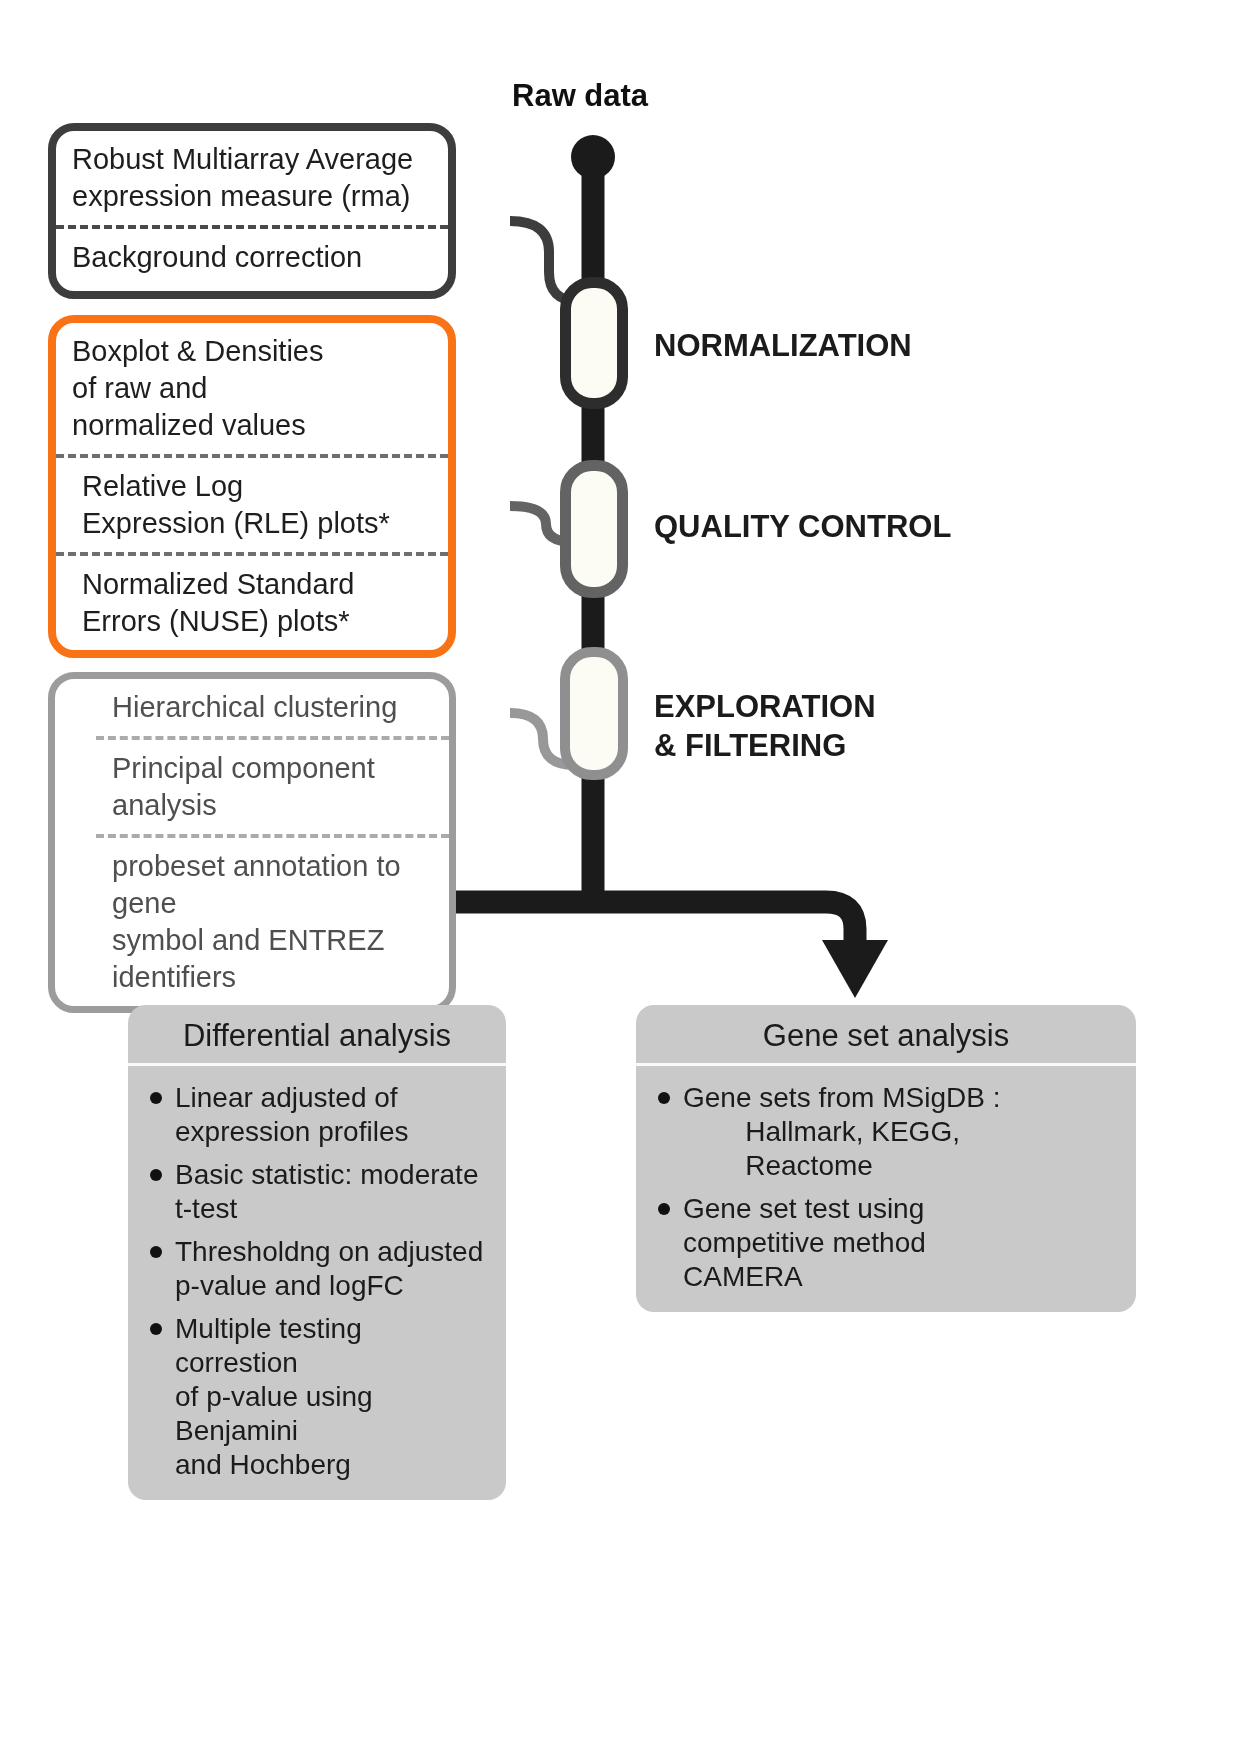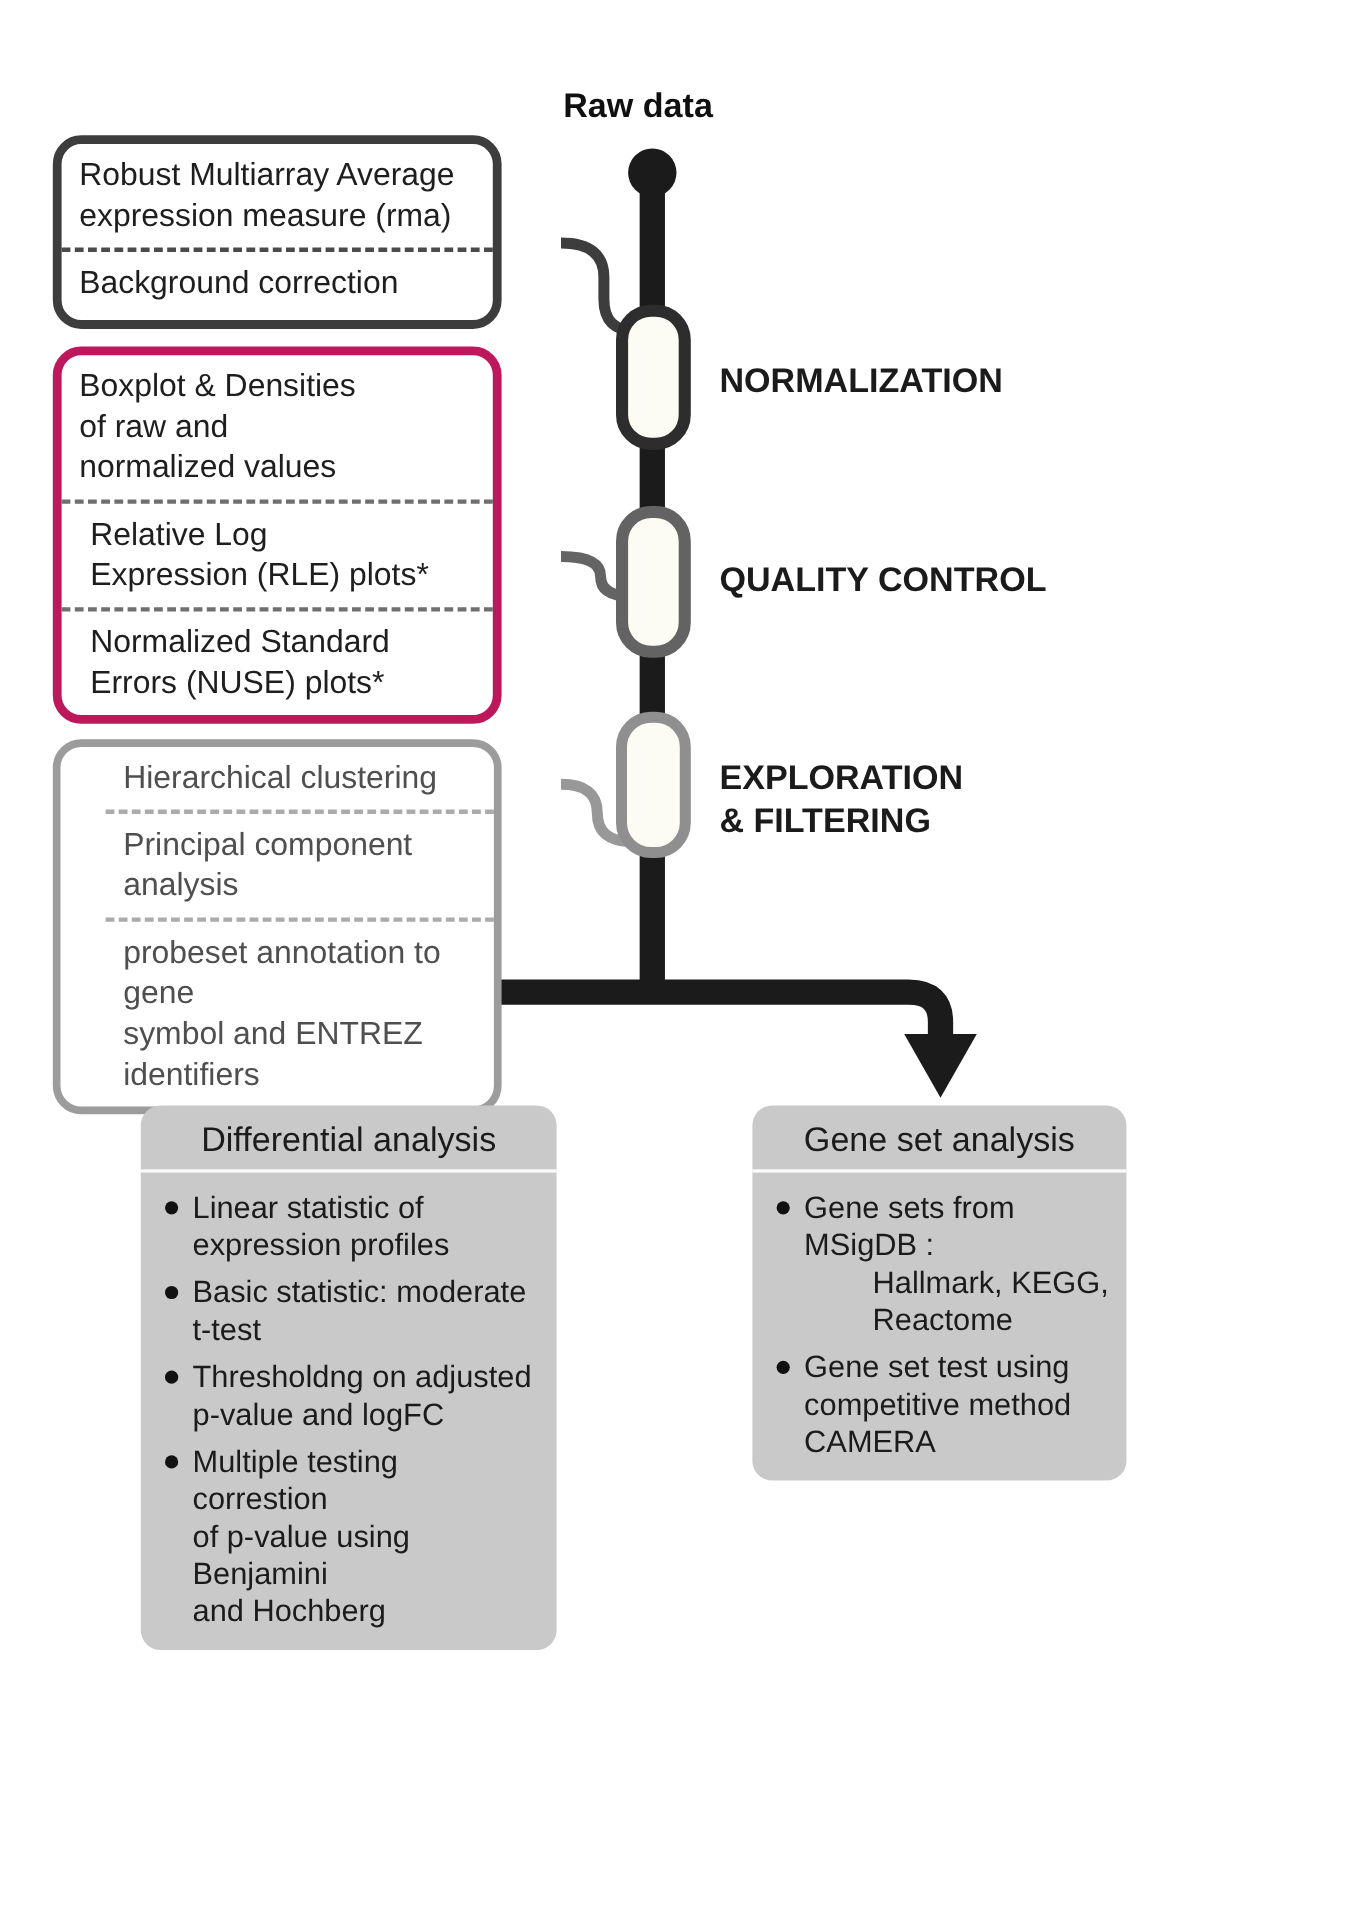--- a/index.html
+++ b/index.html
@@ -11,42 +11,42 @@
   .prewrap{white-space:pre-wrap;}
 
   .raw-data{position:absolute;left:512px;top:78px;font-size:31px;font-weight:700;color:#101010;z-index:4;}
 
   
   .pbox{position:absolute;left:48px;width:408px;background:#ffffff;border-radius:26px;
         box-sizing:border-box;font-size:29px;line-height:37px;color:#1e1e1e;z-index:2;}
   .pbox .row{padding:10px 16px;}
   .pbox .row + .row{border-top:4px dashed #4a4a4a;}
   .pbox-dark{top:123px;min-height:176px;border:8px solid #3d3d3d;}
-  .pbox-med{top:315px;min-height:333px;border:8px solid #be185d;}
+  .pbox-med{top:315px;min-height:333px;border:8px solid #f97316;}
   .pbox-med .row + .row{border-top-color:#6f6f6f;padding-left:26px;}
   .pbox-light{top:672px;min-height:226px;border:7px solid #9c9c9c;color:#4f4f4f;padding-left:41px;}
   .pbox-light .row + .row{border-top-color:#ababab;}
 
   
   .pill{position:absolute;box-sizing:border-box;width:68px;background:#fcfcf4;border-radius:32px;z-index:3;}
   .pill-n{left:560px;top:277px;height:132px;border:11px solid #2d2d2d;}
   .pill-q{left:560px;top:460px;height:138px;border:11px solid #636363;}
   .pill-e{left:560px;top:647px;height:133px;border:10px solid #8f8f8f;}
 
   .stage-label{position:absolute;left:654px;font-size:31px;font-weight:700;color:#1b1b1b;
                line-height:39px;white-space:pre-line;z-index:4;}
   .label-n{top:326px;}
   .label-q{top:507px;}
   .label-e{top:687px;}
 
   
   .result-box{position:absolute;background:#c9c9c9;border-radius:18px;box-sizing:border-box;
               color:#1b1b1b;z-index:2;}
   .result-diff{left:128px;top:1005px;width:378px;min-height:415px;}
-  .result-gene{left:684px;top:1005px;width:340px;min-height:300px;}
+  .result-gene{left:636px;top:1005px;width:500px;min-height:300px;}
   .result-title{text-align:center;font-size:31px;padding:13px 10px 9px;border-bottom:3px solid #fafafa;}
   .bullets{list-style:none;margin:0;padding:15px 16px 18px 22px;display:flex;flex-direction:column;gap:9px;}
   .bullets li{display:flex;gap:13px;font-size:28px;line-height:34px;}
   .dot{flex:0 0 auto;width:12px;height:12px;border-radius:50%;background:#111;margin-top:11px;}
 </style>
 </head>
 <body>
 
 <div class="canvas">
 
@@ -97,21 +97,21 @@
   <div class="stage-label label-n">NORMALIZATION</div>
   <div class="stage-label label-q">QUALITY CONTROL</div>
   <div class="stage-label label-e">EXPLORATION
 &amp; FILTERING</div>
 
   <div class="result-box result-diff">
     <div class="result-title">Differential analysis</div>
     <ul class="bullets">
       <li>
         <span class="dot"></span>
-        <span class="prewrap">Linear statistic of
+        <span class="prewrap">Linear adjusted of
 expression profiles</span>
       </li>
       <li>
         <span class="dot"></span>
         <span class="prewrap">Basic statistic: moderate
 t-test</span>
       </li>
       <li>
         <span class="dot"></span>
         <span class="prewrap">Thresholdng on adjusted

